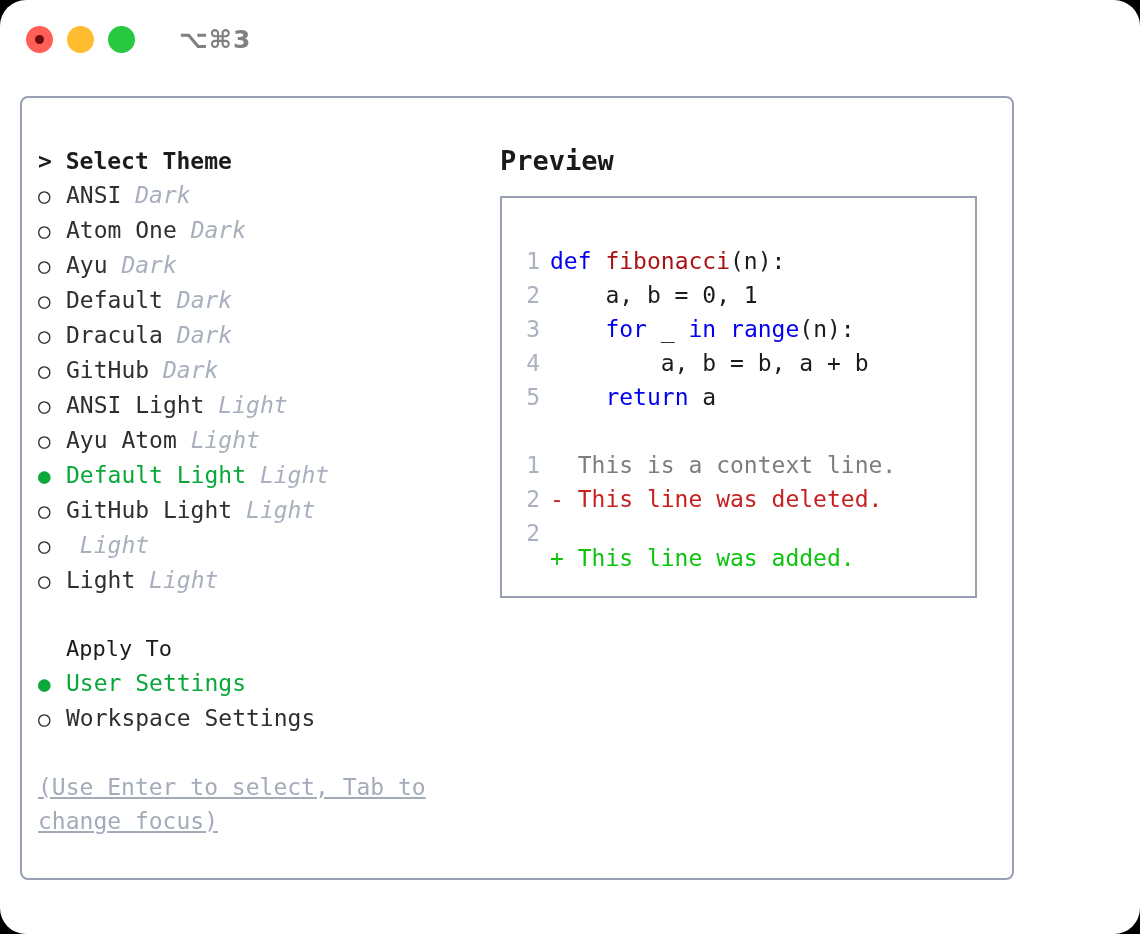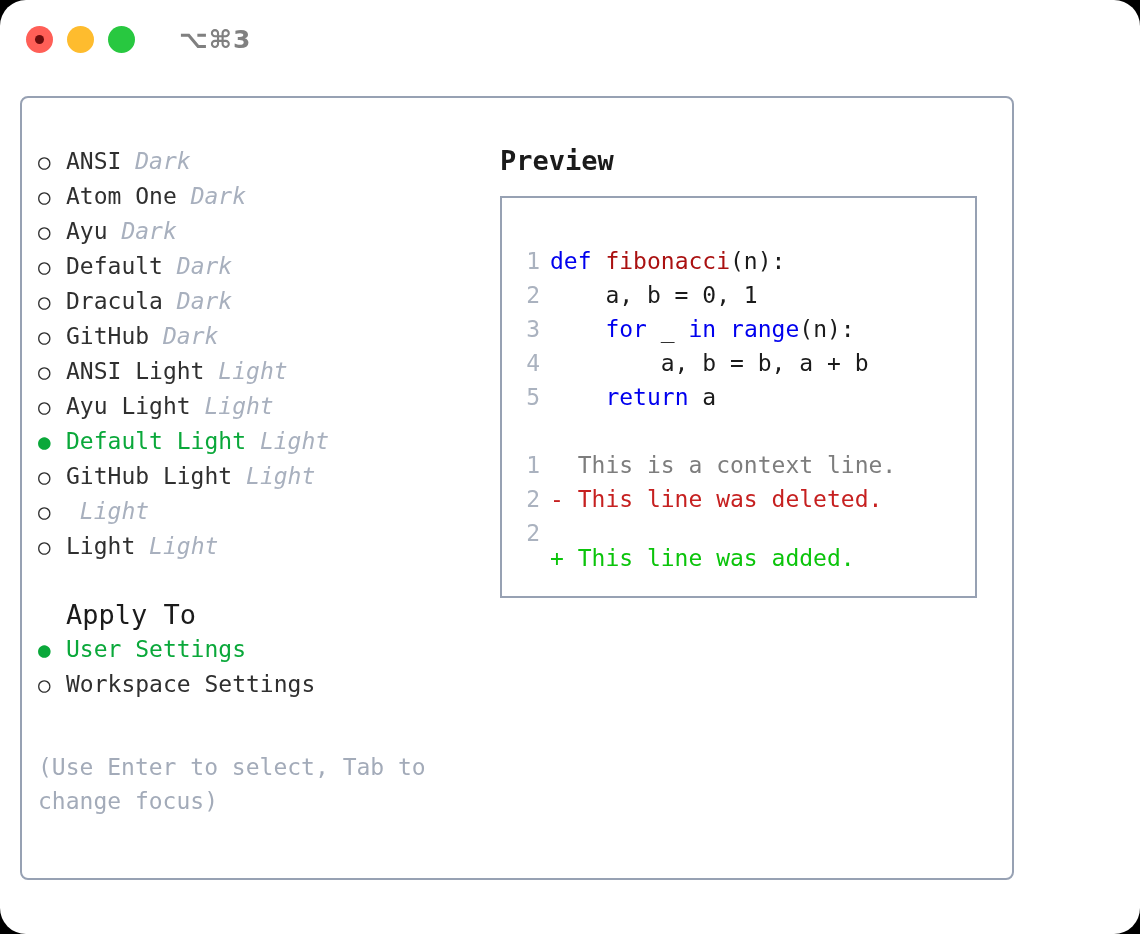--- a/index.html
+++ b/index.html
@@ -86,34 +86,35 @@
   }
   .row.sel .marker { color: #0aa83a; }
   .row.sel .name   { color: #0aa83a; }
   .name { color: #2f2f2f; }
   .tag  { color: #a8b0be; font-style: italic; }
   .gap  { white-space: pre; }
 
   .section-gap { height: 34px; }
 
   .subhdr {
-    font-size: 27px;
+    font-size: 22px;
     line-height: 34px;
     color: #1b1b1b;
     padding-left: 28px;
     white-space: pre;
   }
 
   .hint {
-    margin-top: 48px;
+    margin-top: 34px;
     font-size: 23px;
     line-height: 34px;
     color: #a3abb9;
     width: 400px;
     white-space: pre-wrap;
+    text-decoration: underline;
   }
 
   
   .preview-hdr {
     font-size: 27px;
     font-weight: 700;
     color: #1b1b1b;
     line-height: 34px;
     margin-bottom: 18px;
     white-space: pre;
@@ -157,30 +158,31 @@
       <span class="light yellow"></span>
       <span class="light green"></span>
     </div>
     <span class="shortcut">⌥⌘3</span>
   </div>
 
   <div class="frame">
     <div class="columns">
 
       <div class="left-col">
+        <div class="hdr">&gt; Select Theme</div>
 
         <div class="list" id="theme-list">
             <div class="row"><span class="marker">○</span><span class="name">ANSI</span><span class="gap"> </span><span class="tag">Dark</span></div>
             <div class="row"><span class="marker">○</span><span class="name">Atom One</span><span class="gap"> </span><span class="tag">Dark</span></div>
             <div class="row"><span class="marker">○</span><span class="name">Ayu</span><span class="gap"> </span><span class="tag">Dark</span></div>
             <div class="row"><span class="marker">○</span><span class="name">Default</span><span class="gap"> </span><span class="tag">Dark</span></div>
             <div class="row"><span class="marker">○</span><span class="name">Dracula</span><span class="gap"> </span><span class="tag">Dark</span></div>
             <div class="row"><span class="marker">○</span><span class="name">GitHub</span><span class="gap"> </span><span class="tag">Dark</span></div>
             <div class="row"><span class="marker">○</span><span class="name">ANSI Light</span><span class="gap"> </span><span class="tag">Light</span></div>
-            <div class="row"><span class="marker">○</span><span class="name">Ayu Light</span><span class="gap"> </span><span class="tag">Light</span></div>
+            <div class="row"><span class="marker">○</span><span class="name">Ayu Atom</span><span class="gap"> </span><span class="tag">Light</span></div>
             <div class="row sel"><span class="marker">●</span><span class="name">Default Light</span><span class="gap"> </span><span class="tag">Light</span></div>
             <div class="row"><span class="marker">○</span><span class="name">GitHub Light</span><span class="gap"> </span><span class="tag">Light</span></div>
             <div class="row"><span class="marker">○</span><span class="gap"> </span><span class="tag">Light</span></div>
             <div class="row"><span class="marker">○</span><span class="name">Light</span><span class="gap"> </span><span class="tag">Light</span></div>
           </div>
 
         <div class="section-gap"></div>
 
         <div class="subhdr">Apply To</div>
         <div class="list" id="apply-list">

